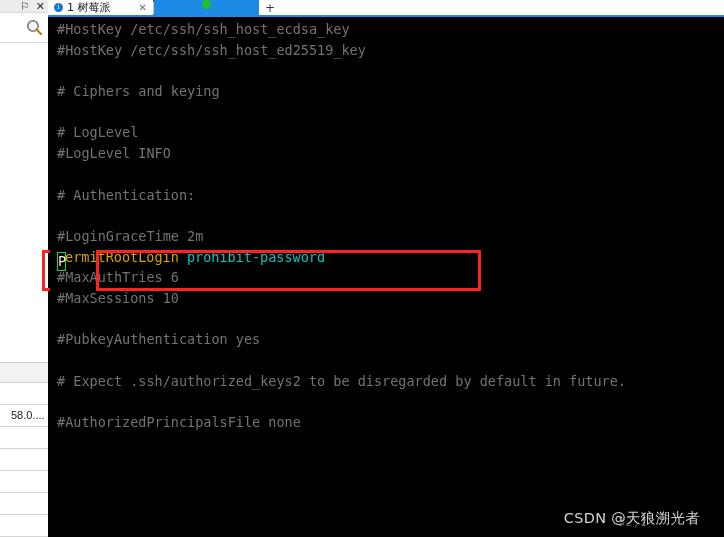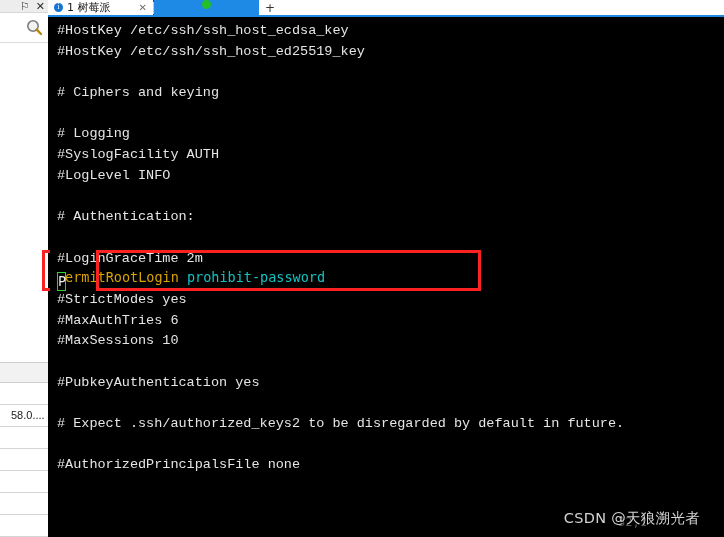--- a/index.html
+++ b/index.html
@@ -208,21 +208,21 @@
   }
   .tline {
     font-family: "DejaVu Sans Mono", monospace;
     font-size: 13.5px;
     line-height: 20.7px;
     height: 20.7px;
     white-space: pre;
     color: #1f6fe0;
     letter-spacing: 0px;
   }
-  .c-comment { color: #e5e5e5; font-family: Liberation Mono, monospace; }
+  .c-comment { color: #737373; }
   .c-keyword { color: #d8a200; }
   .c-value   { color: #12c2c2; }
 
   
   .cursor {
     display: inline-block;
     border: 1.5px solid #2fd22f;
     color: #e8e8e8;
     box-sizing: border-box;
     line-height: 17px;
@@ -337,29 +337,27 @@
     </div>
     <div id="tabstrip-underline"></div>
 
     <div id="terminal">
       <div id="term-lines">
           <div class="tline"><span class="c-comment">#HostKey /etc/ssh/ssh_host_ecdsa_key</span></div>
           <div class="tline"><span class="c-comment">#HostKey /etc/ssh/ssh_host_ed25519_key</span></div>
           <div class="tline"><span class="c-comment"></span></div>
           <div class="tline"><span class="c-comment"># Ciphers and keying</span></div>
           <div class="tline"><span class="c-comment"></span></div>
-          <div class="tline"><span class="c-comment"># Logging</span></div>
-          <div class="tline"><span class="c-comment">#SyslogFacility AUTH</span></div>
+          <div class="tline"><span class="c-comment"># LogLevel</span></div>
           <div class="tline"><span class="c-comment">#LogLevel INFO</span></div>
           <div class="tline"><span class="c-comment"></span></div>
           <div class="tline"><span class="c-comment"># Authentication:</span></div>
           <div class="tline"><span class="c-comment"></span></div>
           <div class="tline"><span class="c-comment">#LoginGraceTime 2m</span></div>
           <div class="tline"><span class="cursor">P</span><span class="c-keyword">ermitRootLogin </span><span class="c-value">prohibit-password</span></div>
-          <div class="tline"><span class="c-comment">#StrictModes yes</span></div>
           <div class="tline"><span class="c-comment">#MaxAuthTries 6</span></div>
           <div class="tline"><span class="c-comment">#MaxSessions 10</span></div>
           <div class="tline"><span class="c-comment"></span></div>
           <div class="tline"><span class="c-comment">#PubkeyAuthentication yes</span></div>
           <div class="tline"><span class="c-comment"></span></div>
           <div class="tline"><span class="c-comment"># Expect .ssh/authorized_keys2 to be disregarded by default in future.</span></div>
           <div class="tline"><span class="c-comment"></span></div>
           <div class="tline"><span class="c-comment">#AuthorizedPrincipalsFile none</span></div>
           <div class="tline"><span class="c-comment"></span></div>
           <div class="tline"></div>

